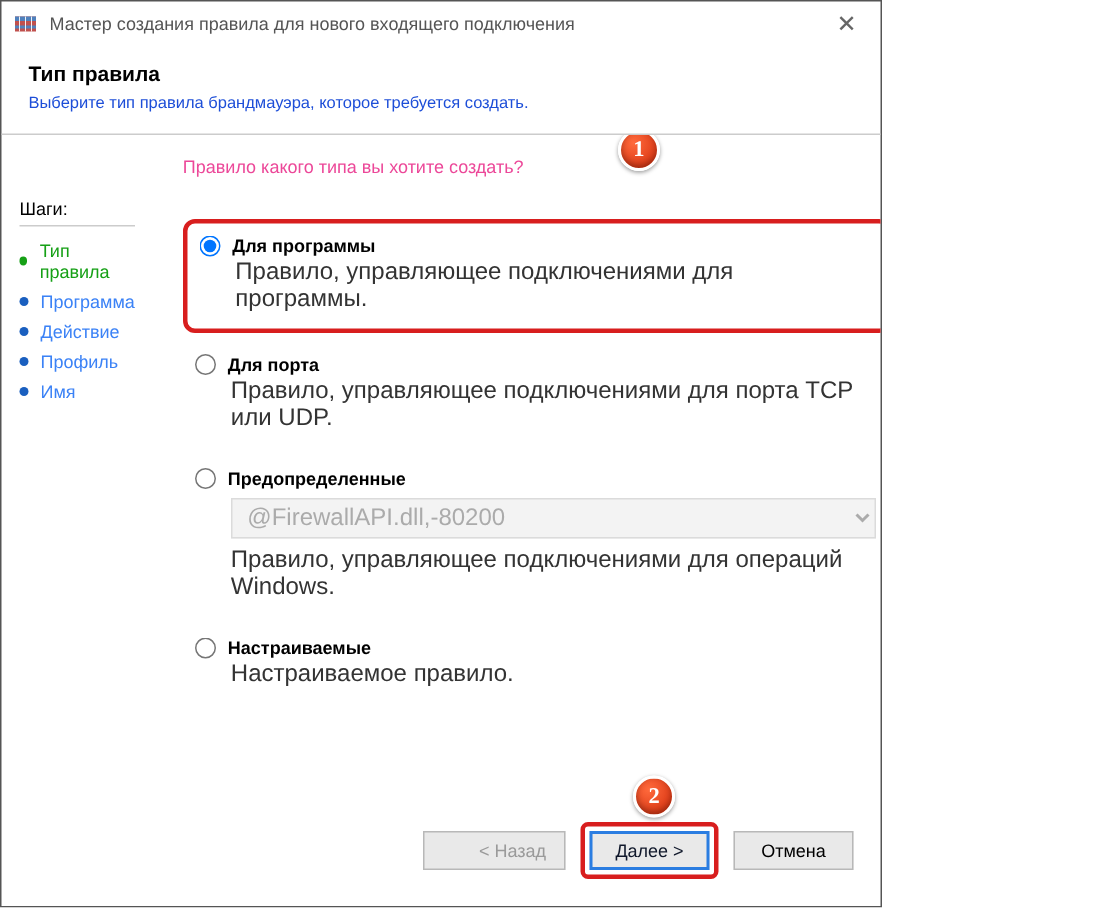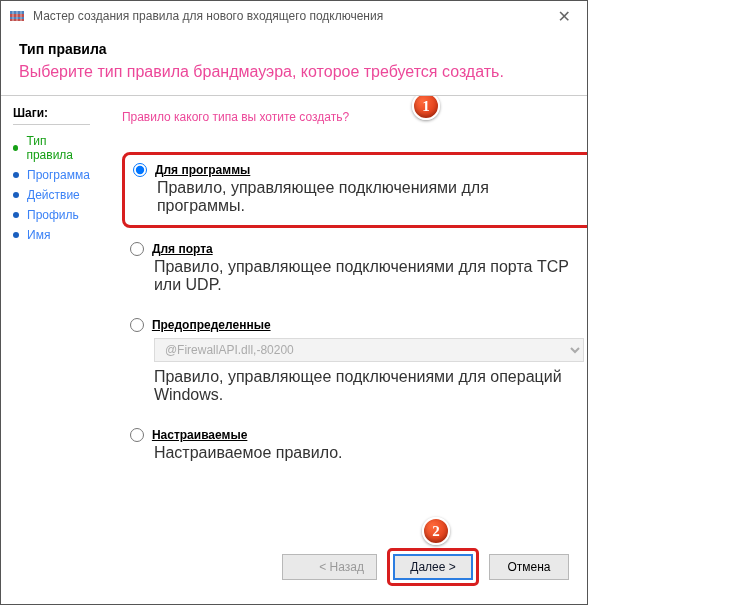--- a/index.html
+++ b/index.html
@@ -27,33 +27,33 @@
     color: #555;
     font-size: 12px;
   }
   .titlebar .app-icon { width: 16px; height: 16px; margin-right: 8px; }
   .titlebar .spacer { flex: 1; }
   .titlebar .close-btn { font-size: 16px; color: #666; padding: 0 8px; cursor: default; }
   .header {
     padding: 10px 18px 14px;
   }
   .header h1 { font-size: 14px; font-weight: bold; color: #000; margin-bottom: 6px; }
-  .header p { font-size: 16px; color: #ec4899; }
+  .header p { font-size: 11px; color: #1d4ed8; }
   .divider-h { border: none; border-top: 1px solid #ccc; }
   .body {
     flex: 1;
     display: flex;
     overflow: hidden;
   }
   .sidebar {
     width: 195px;
     padding: 10px 12px;
     border-right: none;
   }
-  .sidebar-title { font-weight: bold; font-size: 12px; margin-bottom: 4px; }
+  .sidebar-title { font-weight: normal; font-size: 12px; margin-bottom: 4px; margin-top: 32px; }
   .sidebar hr { border: none; border-top: 1px solid #ccc; margin-bottom: 6px; }
   .step-list { list-style: none; }
   .step-list li {
     display: flex;
     align-items: center;
     padding: 3px 0;
     font-size: 12px;
     cursor: default;
   }
   .step-list li .bullet {
@@ -74,26 +74,26 @@
   .option-group {
     padding: 8px 10px 10px 8px;
     margin-bottom: 6px;
     position: relative;
   }
   .option-group.highlighted {
     border: 3px solid #d81e1e;
     border-radius: 8px;
     padding: 8px 10px 10px 8px;
   }
-  .option-label { display: flex; align-items: flex-end; font-weight: bold; font-size: 12px; cursor: default; text-decoration: underline; }
+  .option-label { display: flex; align-items: flex-end; font-weight: bold; font-size: 12px; cursor: default; }
   .option-label input[type=radio] { margin-right: 8px; width: 14px; height: 14px; }
   .option-desc { margin-left: 24px; font-size: 16px; color: #333; margin-top: 2px; }
   .option-select {
     margin-left: 24px; margin-top: 6px; width: 430px;
-    font-size: 12px; padding: 3px 6px;
+    font-size: 16px; padding: 3px 6px;
     background: #eee; color: #888; border: 1px solid #ccc;
   }
   .marker {
     position: absolute;
     width: 28px; height: 28px;
     border-radius: 50%;
     background: radial-gradient(circle at 35% 30%, #ff6a3c, #d12a0a);
     border: 2px solid #fff;
     box-shadow: 0 1px 3px rgba(0,0,0,.4), inset 0 -2px 4px rgba(0,0,0,.3);
     color: #fff; font-weight: bold; font-family: Georgia, serif;

